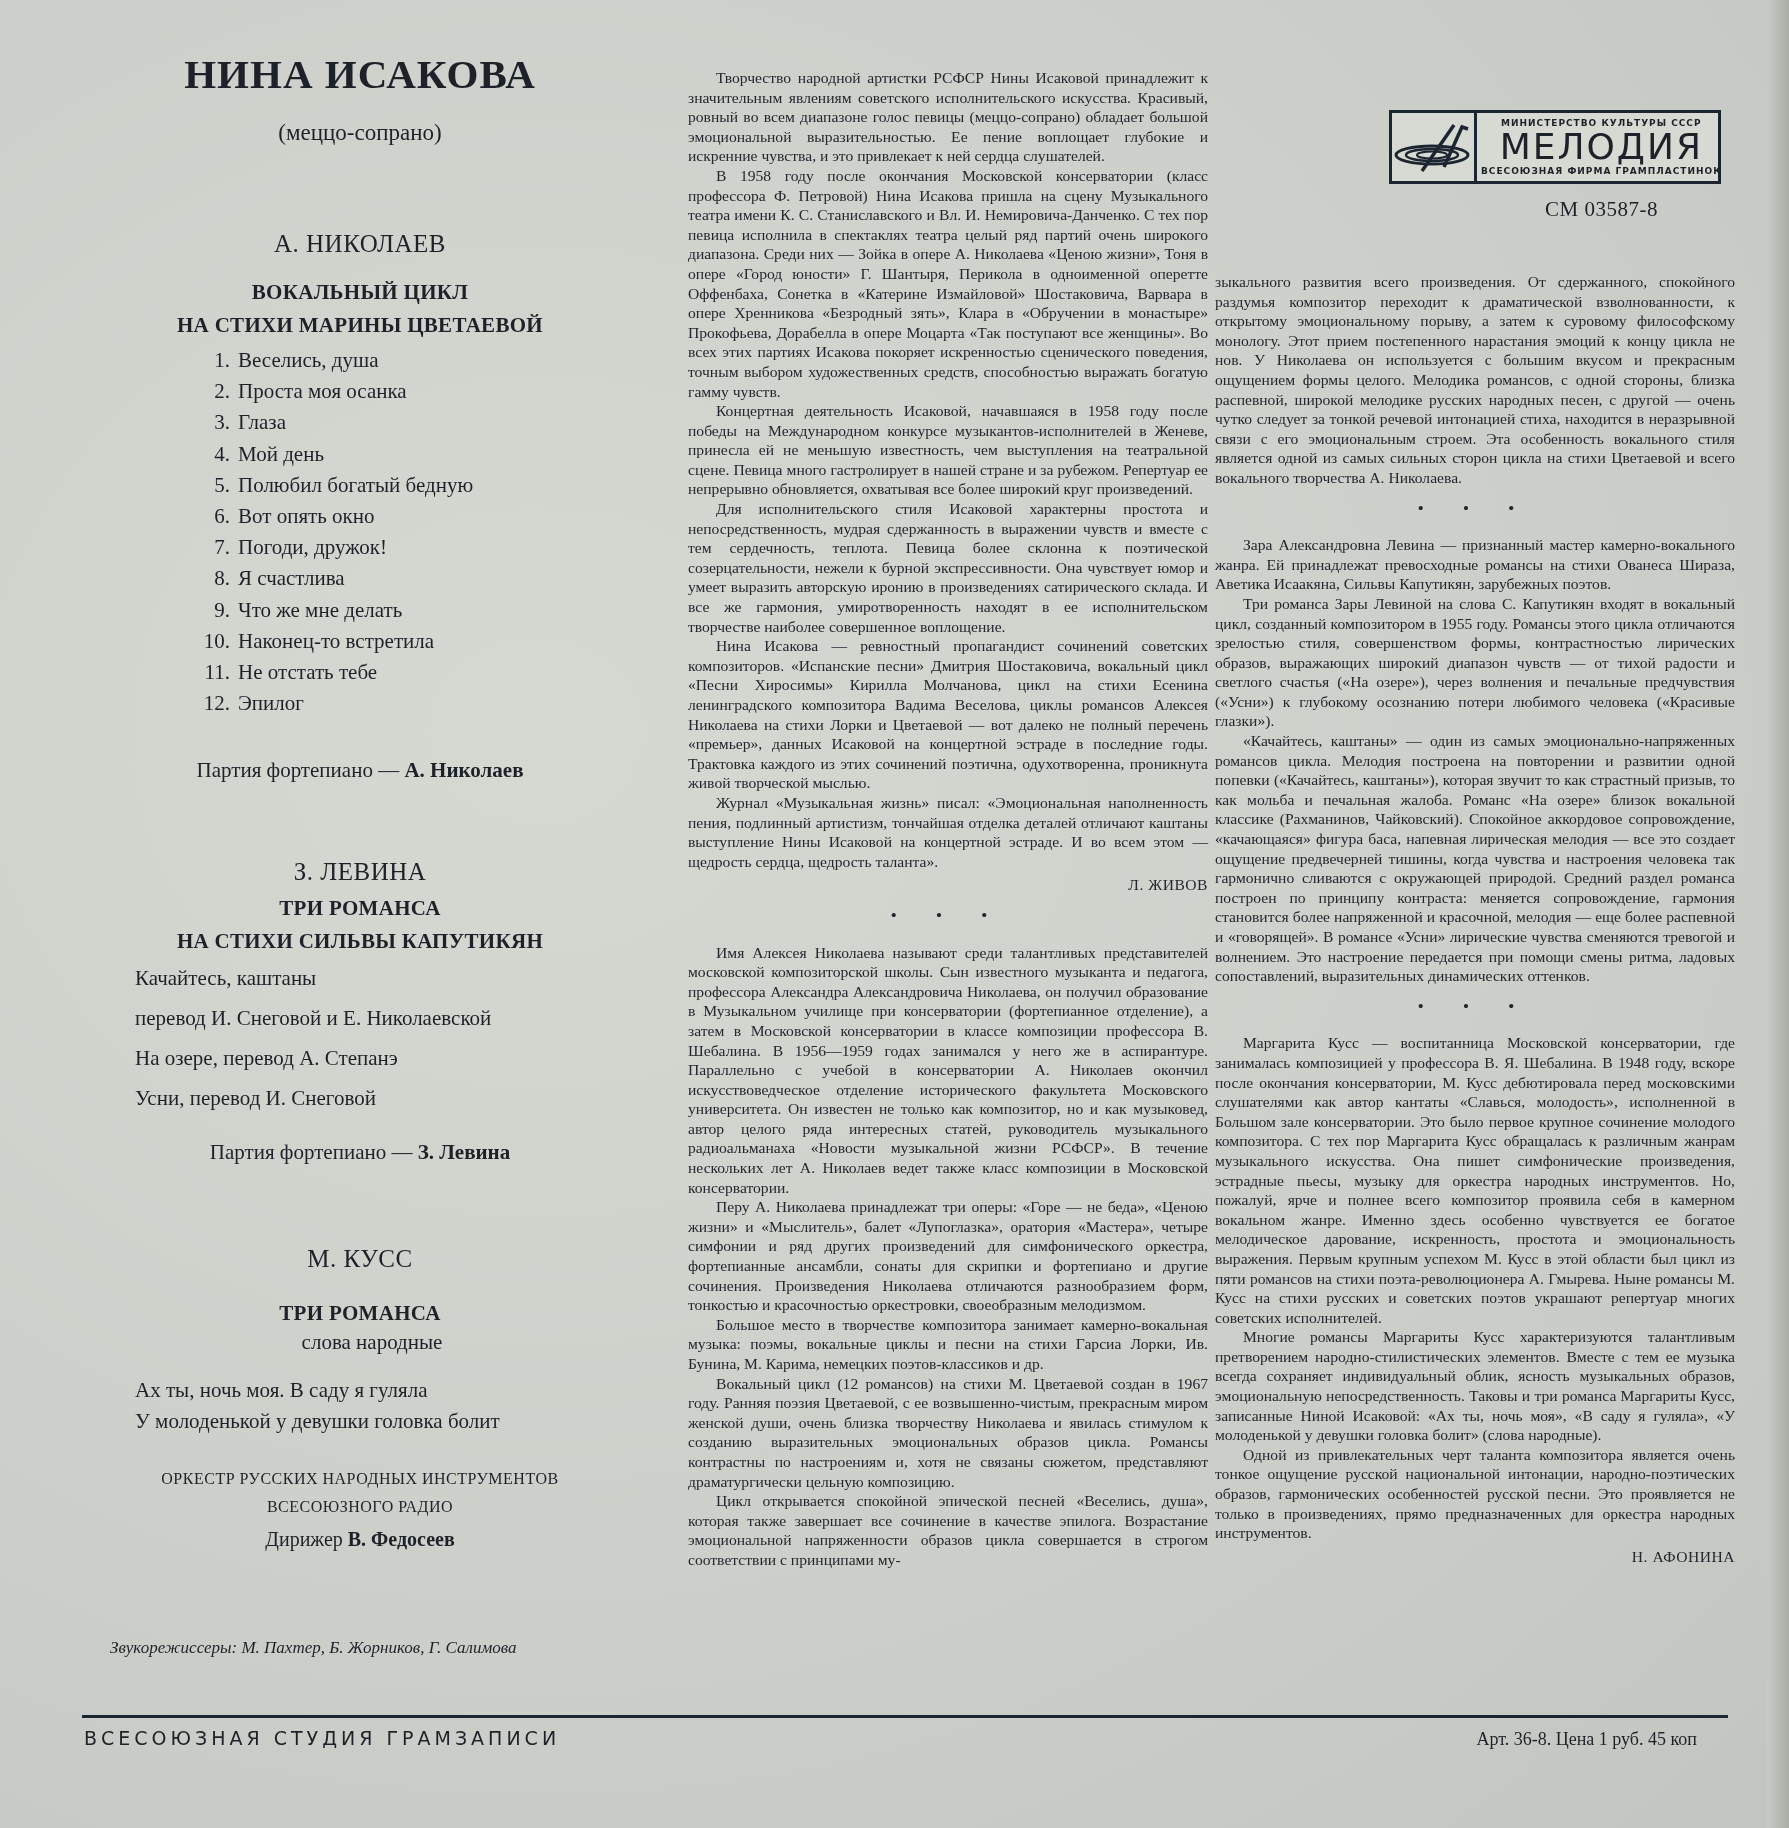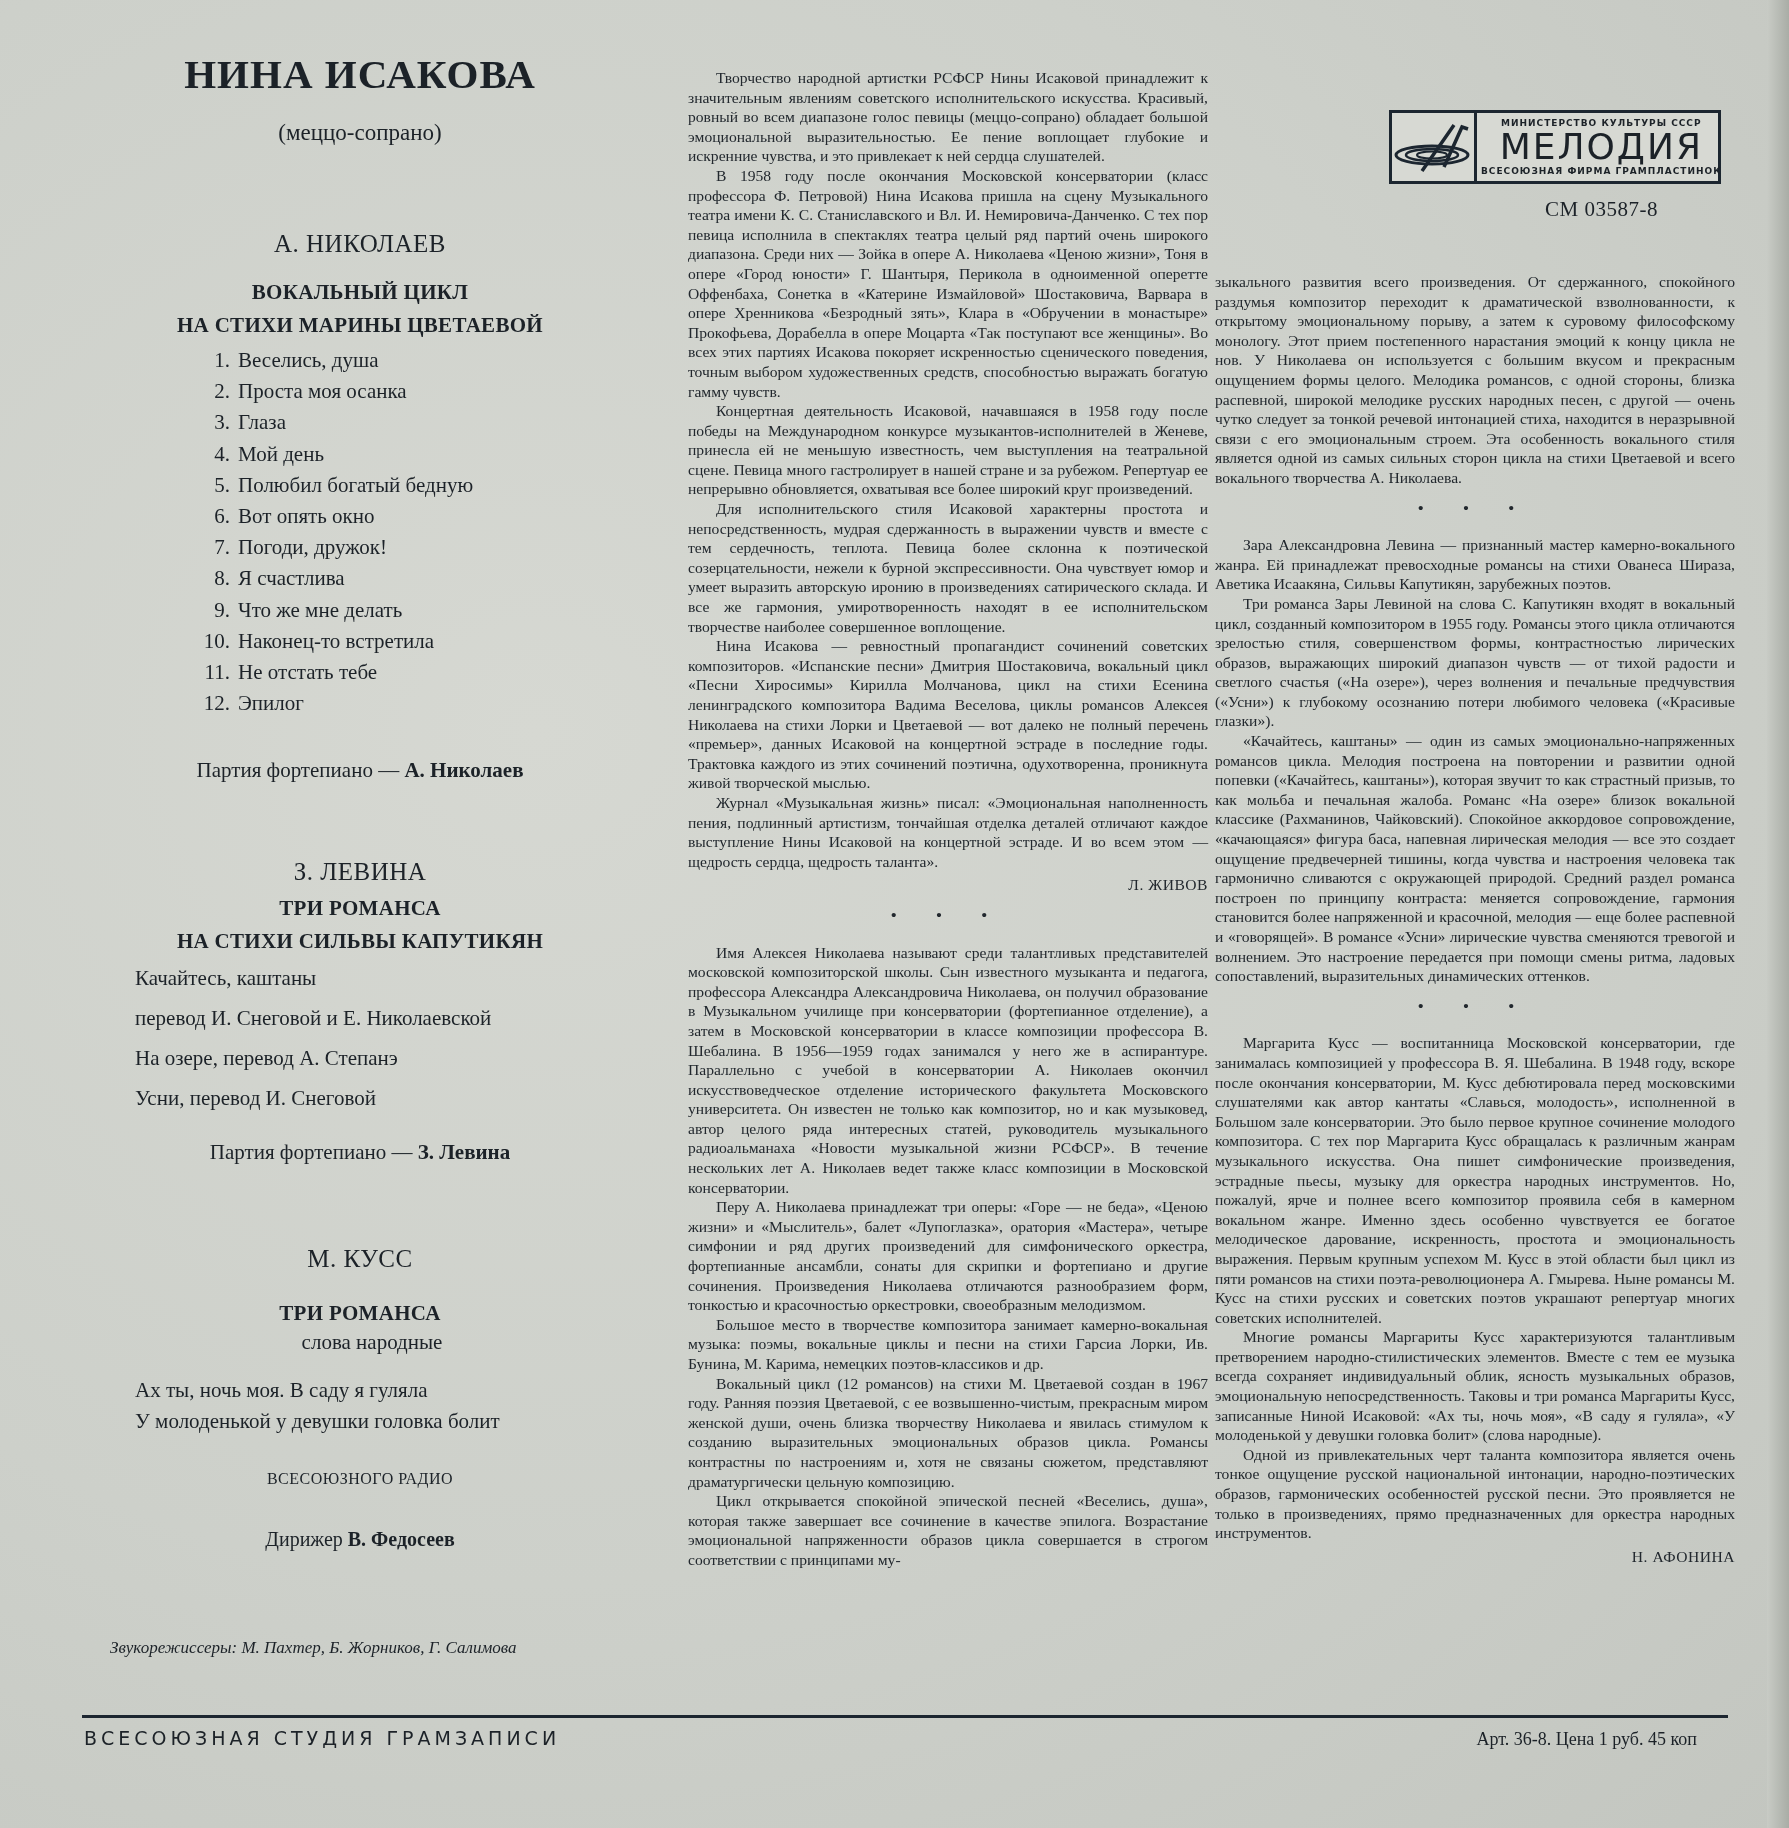--- a/index.html
+++ b/index.html
@@ -104,35 +104,36 @@
     </div>
 
     <div class="composer" style="top:1245px">М. КУСС</div>
     <div class="work" style="top:1297px">ТРИ РОМАНСА</div>
     <div class="subnote" style="top:1330px">слова народные</div>
     <div class="songs" style="top:1378px">
       <div style="height:31px">Ах ты, ночь моя. В саду я гуляла</div>
       <div style="height:31px">У молоденькой у девушки головка болит</div>
     </div>
     <div class="orch" style="top:1465px">
+      <div>ОРКЕСТР РУССКИХ НАРОДНЫХ ИНСТРУМЕНТОВ</div>
       <div>ВСЕСОЮЗНОГО РАДИО</div>
     </div>
     <div class="conductor" style="top:1528px">
       <span>Дирижер</span> <b>В. Федосеев</b>
     </div>
     <div class="engineers">Звукорежиссеры: М. Пахтер, Б. Жорников, Г. Салимова</div>
   </div>
 
   <div class="col mid">
     <p>Творчество народной артистки РСФСР Нины Исаковой принадлежит к значительным явлениям советского исполнительского искусства. Красивый, ровный во всем диапазоне голос певицы (меццо-сопрано) обладает большой эмоциональной выразительностью. Ее пение воплощает глубокие и искренние чувства, и это привлекает к ней сердца слушателей.</p>
     <p>В 1958 году после окончания Московской консерватории (класс профессора Ф. Петровой) Нина Исакова пришла на сцену Музыкального театра имени К. С. Станиславского и Вл. И. Немировича-Данченко. С тех пор певица исполнила в спектаклях театра целый ряд партий очень широкого диапазона. Среди них — Зойка в опере А. Николаева «Ценою жизни», Тоня в опере «Город юности» Г. Шантыря, Перикола в одноименной оперетте Оффенбаха, Сонетка в «Катерине Измайловой» Шостаковича, Варвара в опере Хренникова «Безродный зять», Клара в «Обручении в монастыре» Прокофьева, Дорабелла в опере Моцарта «Так поступают все женщины». Во всех этих партиях Исакова покоряет искренностью сценического поведения, точным выбором художественных средств, способностью выражать богатую гамму чувств.</p>
     <p>Концертная деятельность Исаковой, начавшаяся в 1958 году после победы на Международном конкурсе музыкантов-исполнителей в Женеве, принесла ей не меньшую известность, чем выступления на театральной сцене. Певица много гастролирует в нашей стране и за рубежом. Репертуар ее непрерывно обновляется, охватывая все более широкий круг произведений.</p>
     <p>Для исполнительского стиля Исаковой характерны простота и непосредственность, мудрая сдержанность в выражении чувств и вместе с тем сердечность, теплота. Певица более склонна к поэтической созерцательности, нежели к бурной экспрессивности. Она чувствует юмор и умеет выразить авторскую иронию в произведениях сатирического склада. И все же гармония, умиротворенность находят в ее исполнительском творчестве наиболее совершенное воплощение.</p>
     <p>Нина Исакова — ревностный пропагандист сочинений советских композиторов. «Испанские песни» Дмитрия Шостаковича, вокальный цикл «Песни Хиросимы» Кирилла Молчанова, цикл на стихи Есенина ленинградского композитора Вадима Веселова, циклы романсов Алексея Николаева на стихи Лорки и Цветаевой — вот далеко не полный перечень «премьер», данных Исаковой на концертной эстраде в последние годы. Трактовка каждого из этих сочинений поэтична, одухотворенна, проникнута живой творческой мыслью.</p>
-    <p>Журнал «Музыкальная жизнь» писал: «Эмоциональная наполненность пения, подлинный артистизм, тончайшая отделка деталей отличают каждое выступление Нины Исаковой на концертной эстраде. И во всем этом — щедрость сердца, щедрость таланта».</p>
+    <p>Журнал «Музыкальная жизнь» писал: «Эмоциональная наполненность пения, подлинный артистизм, тончайшая отделка деталей отличают каштаны выступление Нины Исаковой на концертной эстраде. И во всем этом — щедрость сердца, щедрость таланта».</p>
     <p class="sig">Л. ЖИВОВ</p>
     <p class="dots">• • •</p>
     <p>Имя Алексея Николаева называют среди талантливых представителей московской композиторской школы. Сын известного музыканта и педагога, профессора Александра Александровича Николаева, он получил образование в Музыкальном училище при консерватории (фортепианное отделение), а затем в Московской консерватории в классе композиции профессора В. Шебалина. В 1956—1959 годах занимался у него же в аспирантуре. Параллельно с учебой в консерватории А. Николаев окончил искусствоведческое отделение исторического факультета Московского университета. Он известен не только как композитор, но и как музыковед, автор целого ряда интересных статей, руководитель музыкального радиоальманаха «Новости музыкальной жизни РСФСР». В течение нескольких лет А. Николаев ведет также класс композиции в Московской консерватории.</p>
     <p>Перу А. Николаева принадлежат три оперы: «Горе — не беда», «Ценою жизни» и «Мыслитель», балет «Лупоглазка», оратория «Мастера», четыре симфонии и ряд других произведений для симфонического оркестра, фортепианные ансамбли, сонаты для скрипки и фортепиано и другие сочинения. Произведения Николаева отличаются разнообразием форм, тонкостью и красочностью оркестровки, своеобразным мелодизмом.</p>
     <p>Большое место в творчестве композитора занимает камерно-вокальная музыка: поэмы, вокальные циклы и песни на стихи Гарсиа Лорки, Ив. Бунина, М. Карима, немецких поэтов-классиков и др.</p>
     <p>Вокальный цикл (12 романсов) на стихи М. Цветаевой создан в 1967 году. Ранняя поэзия Цветаевой, с ее возвышенно-чистым, прекрасным миром женской души, очень близка творчеству Николаева и явилась стимулом к созданию выразительных эмоциональных образов цикла. Романсы контрастны по настроениям и, хотя не связаны сюжетом, представляют драматургически цельную композицию.</p>
     <p>Цикл открывается спокойной эпической песней «Веселись, душа», которая также завершает все сочинение в качестве эпилога. Возрастание эмоциональной напряженности образов цикла совершается в строгом соответствии с принципами му-</p>
   </div>
 
   <div class="logo">

